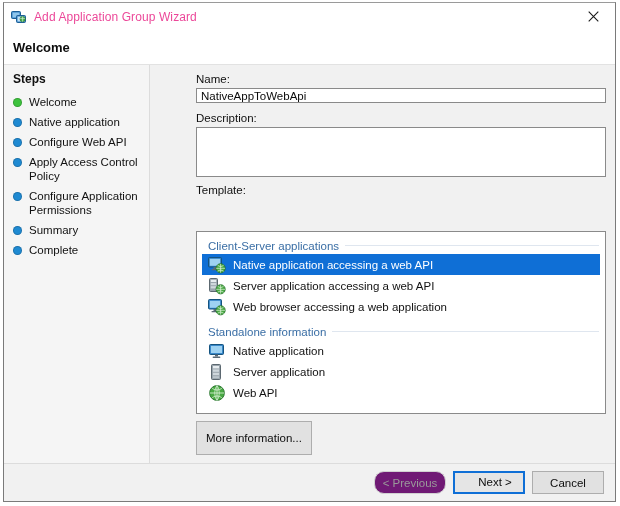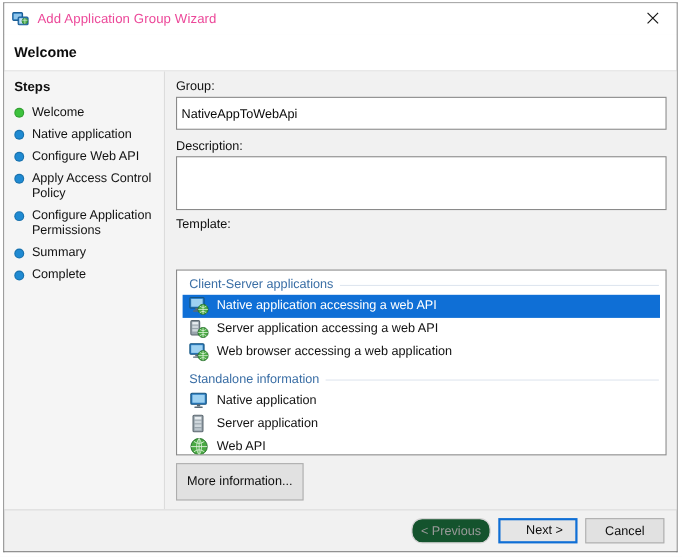--- a/index.html
+++ b/index.html
@@ -88,20 +88,21 @@
     color: #0c0c0c;
   }
 
   
   .body-area {
     flex: 1 1 auto;
     display: flex;
     min-height: 0;
     background: #f1f1f1;
     border-top: 1px solid #e2e2e2;
+    gap: 36px;
   }
 
   .sidebar {
     flex: 0 0 146px;
     width: 146px;
     background: #f5f5f5;
     border-right: 1px solid #dcdcdc;
     box-sizing: border-box;
     padding-top: 7px;
   }
@@ -147,21 +148,21 @@
     min-width: 0;
   }
 
   .field-label {
     font-size: 11.5px;
     color: #101010;
     margin-bottom: 3px;
   }
 
   .text-input {
-    height: 31px;
+    height: 15px;
     background: #ffffff;
     border: 1px solid #8a8a8a;
     box-sizing: border-box;
     font-size: 11.5px;
     color: #0a0a0a;
     padding: 2px 3px 0 4px;
     line-height: 15px;
     outline: none;
     width: 100%;
     font-family: "Liberation Sans", sans-serif;
@@ -272,21 +273,21 @@
   }
   .footer .btn {
     width: 72px;
     height: 23px;
     padding: 0;
     text-align: center;
     margin-left: 7px;
   }
   .btn.disabled {
     color: #9a9a9a;
-    background: #14532d;
+    background: #701a75;
     border-color: #d2d2d2;
     border-radius: 10px;
   }
   .btn.default {
     border: 2px solid #0f6fd6;
     background: #e5e5e5;
     line-height: 19px;
     padding-left: 12px;
   }
 
@@ -352,21 +353,21 @@
           <span class="step-label">Summary</span>
         </div>
         <div class="step">
           <span class="step-bullet" style="background: rgb(31, 138, 210);"></span>
           <span class="step-label">Complete</span>
         </div>
       </div>
 
       <div class="content">
 
-        <div class="field-label">Group:</div>
+        <div class="field-label">Name:</div>
         <input class="text-input" type="text" value="NativeAppToWebApi" style="">
 
         <div class="spacer-8"></div>
 
         <div class="field-label">Description:</div>
         <textarea class="textarea" style=""></textarea>
 
         <div class="spacer-6"></div>
 
         <div class="field-label">Template:</div>

